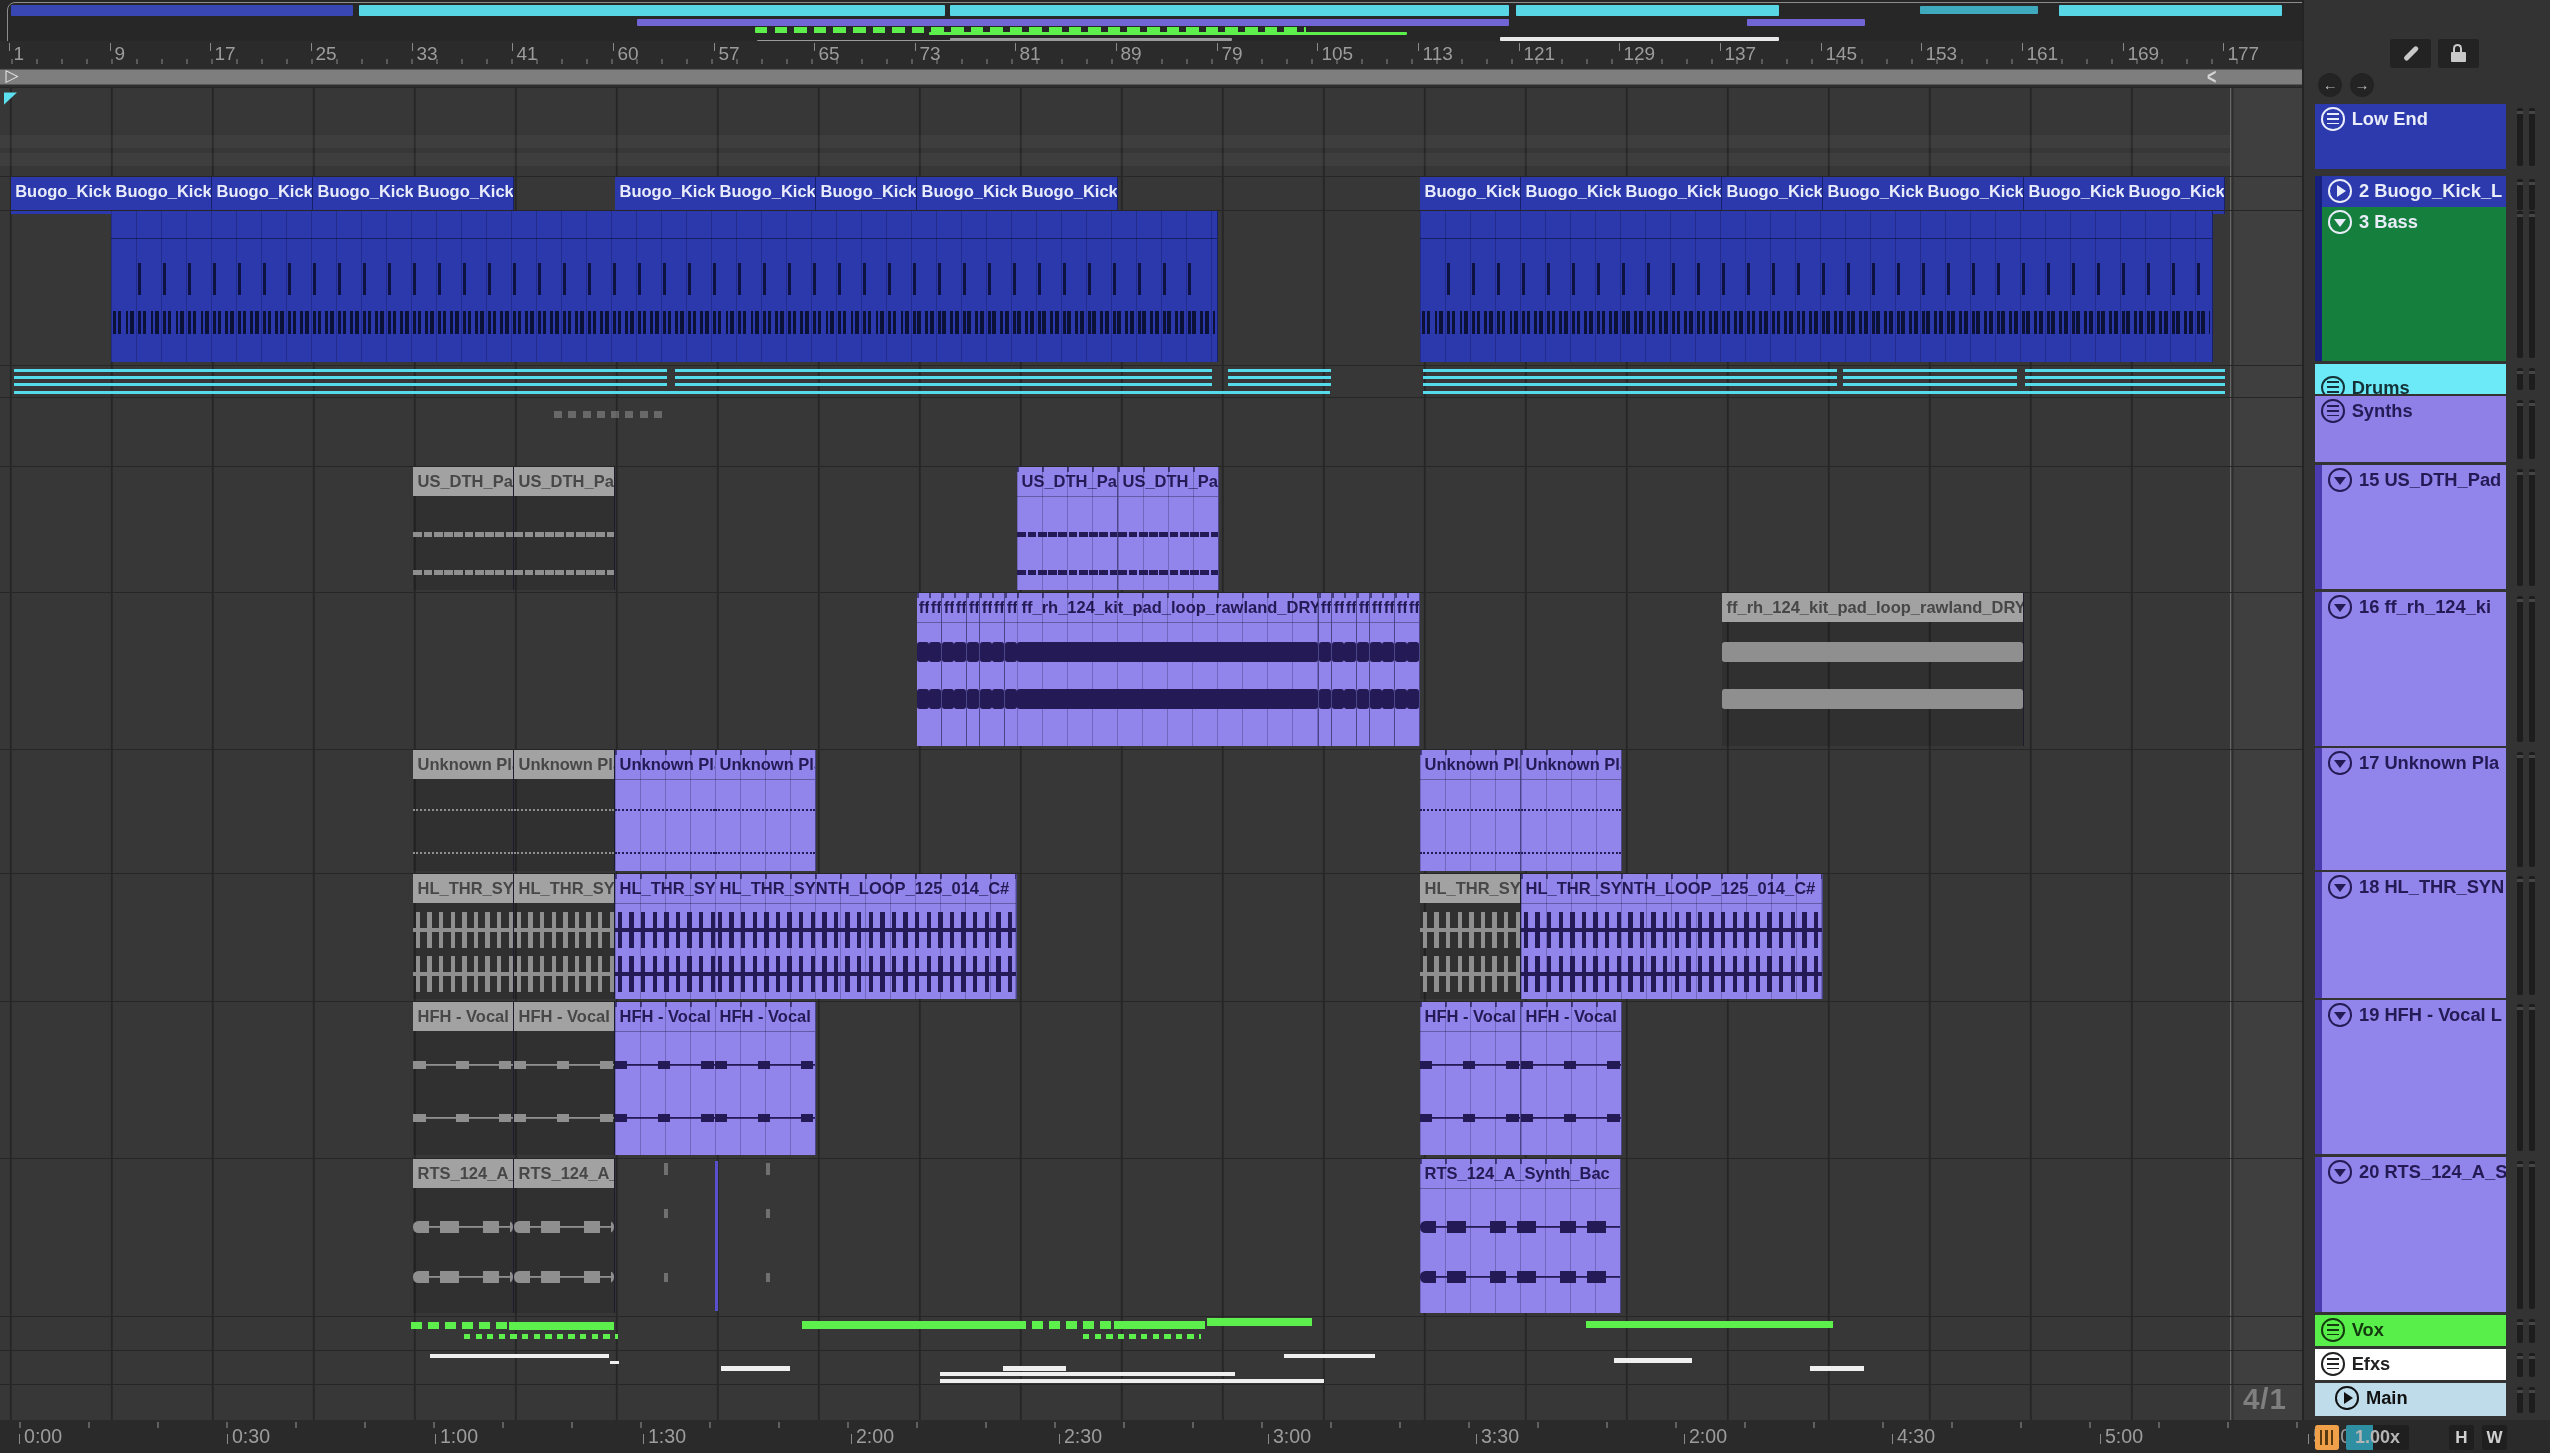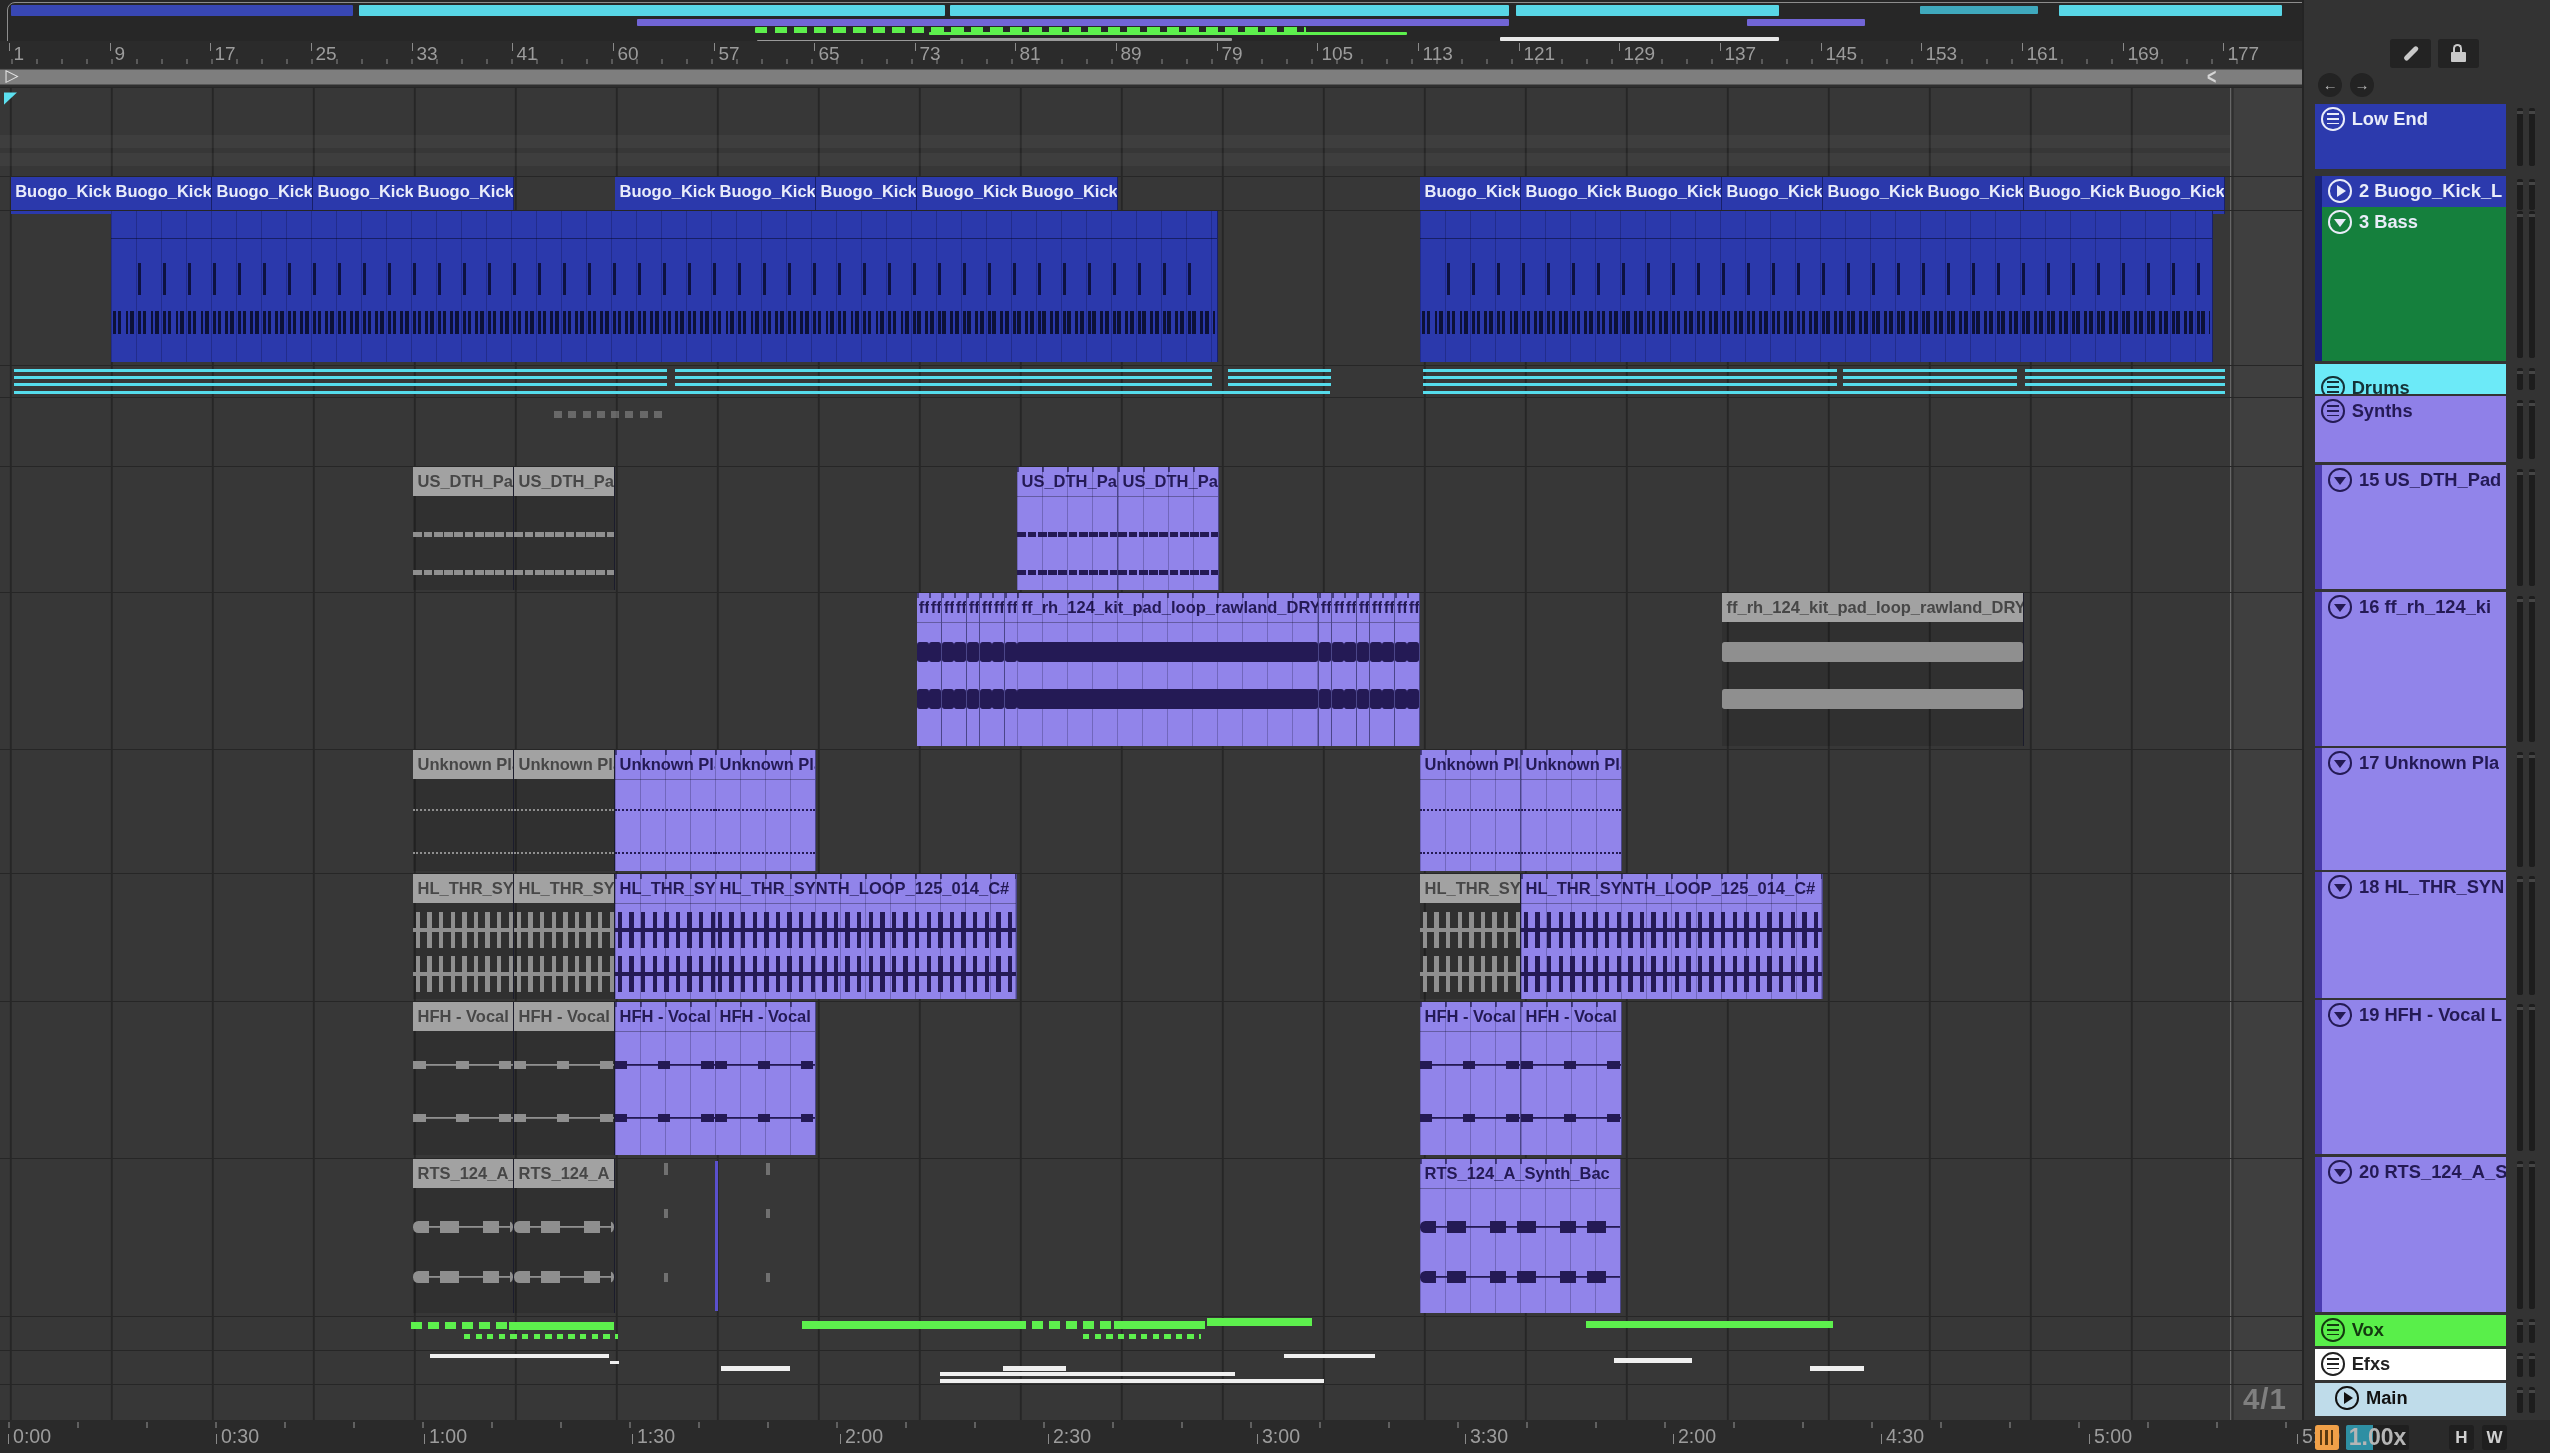--- a/index.html
+++ b/index.html
@@ -112,31 +112,31 @@
   .pencil{position:absolute;left:11.6px;top:11.6px;width:18px;height:4.5px;background:#c9c9c9;
       border-radius:2.7px;transform:rotate(-45deg);}
   .lock-body{position:absolute;left:12.5px;top:13.4px;width:15px;height:9.8px;background:#c9c9c9;border-radius:0.9px;}
   .lock-shackle{position:absolute;left:15px;top:5.4px;width:9px;height:9px;border:2.7px solid #c9c9c9;
       border-bottom:none;border-radius:5.4px 5.4px 0 0;box-sizing:border-box;}
   .circ-btn{position:absolute;top:73px;width:24px;height:24px;border-radius:50%;background:#232323;
       color:#b8b8b8;font-size:15px;text-align:center;line-height:23px;}
 
   
   #bottom-bar{position:absolute;left:0;top:1420px;width:2550px;height:34px;background:#2a2a2a;}
-  #time-ruler{position:absolute;left:1px;top:0;width:2304px;height:34px;}
+  #time-ruler{position:absolute;left:12px;top:0;width:2304px;height:34px;}
   #time-ruler .minor{position:absolute;left:7.1px;top:1.8px;width:2295px;height:6.3px;
       background:repeating-linear-gradient(90deg,#606060 0 1.8px,transparent 1.8px 69px);}
   .time-lbl{position:absolute;top:5.4px;color:#9c9c9c;font-size:19.6px;white-space:nowrap;}
   .time-lbl::before{content:"";display:inline-block;width:1.3px;height:10.7px;background:#8a8a8a;
       margin-right:3.6px;vertical-align:-0.9px;}
   #wave-btn{position:absolute;left:2315px;top:1425px;width:24px;height:25px;background:#f0a048;border-radius:2.7px;}
   #wave-btn::before{content:"";position:absolute;left:4.5px;right:4.5px;top:5.4px;bottom:5.4px;
       background:repeating-linear-gradient(90deg,#5a3a10 0 2.2px,transparent 2.2px 5.4px);}
   #zoom-box{position:absolute;left:2346px;top:1425px;width:63px;height:25px;background:#1f1f1f;
-      color:#b5b5b5;font-size:23px;font-weight:bold;text-align:center;line-height:25px;
+      color:#b5b5b5;font-size:18px;font-weight:bold;text-align:center;line-height:25px;
       background-image:linear-gradient(90deg,#2e8fa3 0 27px,transparent 27px);border-radius:1.8px;}
   .hw-btn{position:absolute;top:1425px;width:25px;height:25px;background:#1f1f1f;color:#d0d0d0;
       font-size:17px;font-weight:bold;text-align:center;line-height:25px;border-radius:2.7px;}
 </style>
 </head>
 <body>
 
 <div id="app">
 
   <div id="overview">

